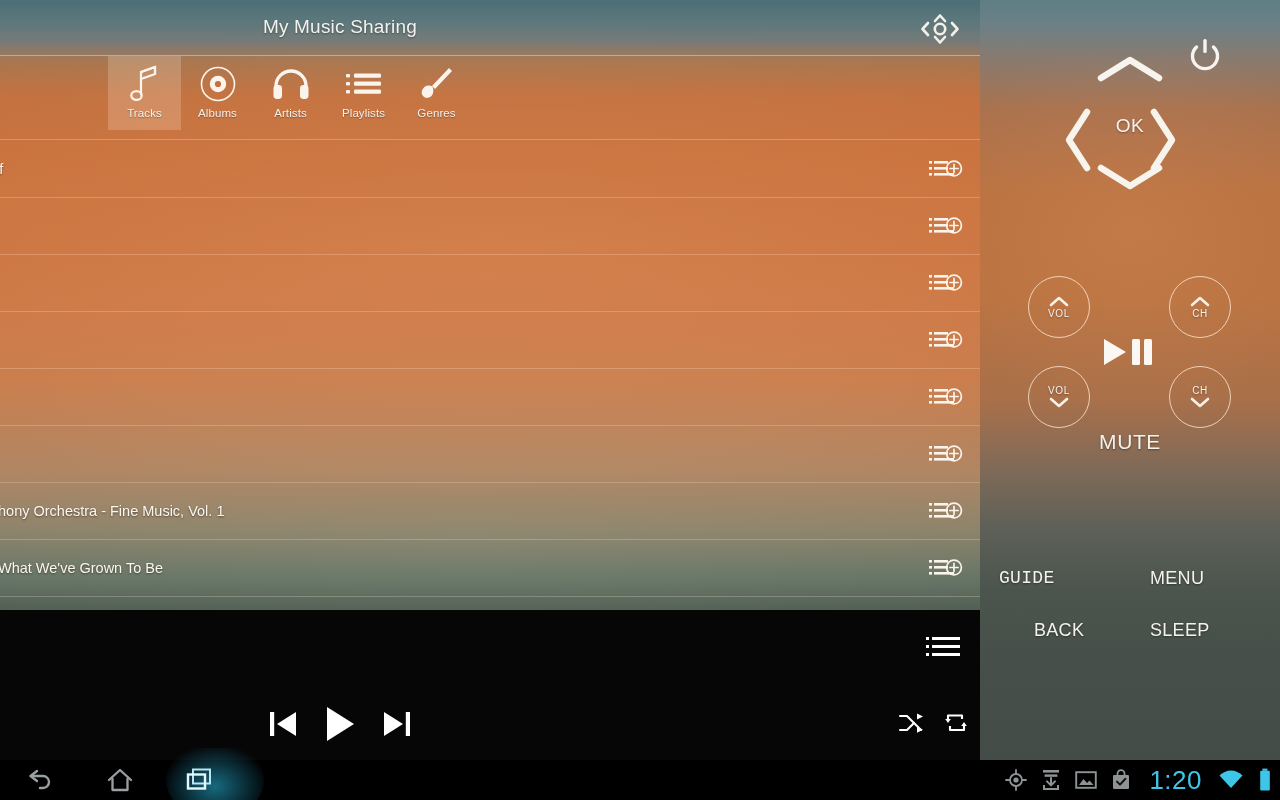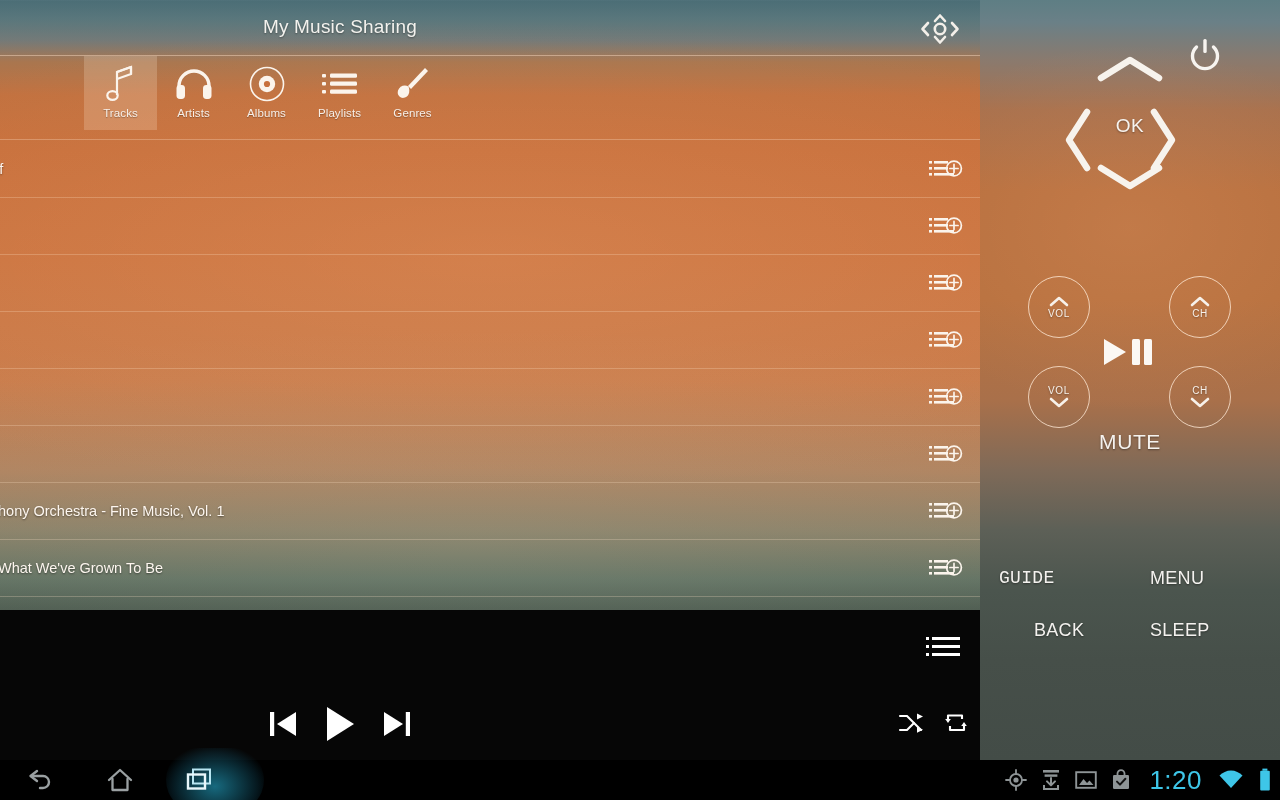--- a/index.html
+++ b/index.html
@@ -48,21 +48,21 @@
     text-shadow:0 1px 2px rgba(0,0,0,.35);
   }
   #dpad-toggle {
     position:absolute; right:12px; top:8px; width:56px; height:42px;
     display:flex; align-items:center; justify-content:center; cursor:pointer;
   }
 
   
   #tabbar {
     position:absolute; left:0; top:56px; width:980px; height:84px;
-    display:flex; align-items:flex-start; padding-left:84px;
+    display:flex; align-items:flex-start; padding-left:108px;
   }
   #tabbar:after{
     content:""; position:absolute; left:0; bottom:0; width:100%; height:1px;
     background:rgba(255,230,205,.30);
   }
   .tab {
     width:73px; height:74px; display:flex; flex-direction:column;
     align-items:center; justify-content:flex-start; padding-top:6px;
     cursor:pointer; position:relative;
   }
@@ -231,38 +231,38 @@
               <path d="M27 2 L27 9 L13 14"></path>
             </g>
             <ellipse cx="8.5" cy="30.5" rx="5.2" ry="4.3" fill="none" stroke="#fbf4ec" stroke-width="2.2"></ellipse>
           </svg>
         </div>
         <div class="tlabel">Tracks</div>
       </div>
 
       <div class="tab">
         <div class="ticon">
+          <svg width="38" height="38" viewBox="0 0 38 38">
+            <circle cx="19" cy="19" r="16.5" fill="none" stroke="#fbf4ec" stroke-width="1.6"></circle>
+            <circle cx="19" cy="19" r="8.2" fill="#fbf4ec"></circle>
+            <circle cx="19" cy="19" r="3.1" fill="#c8703c"></circle>
+          </svg>
+        </div>
+        <div class="tlabel">Albums</div>
+      </div>
+
+      <div class="tab">
+        <div class="ticon">
           <svg width="40" height="34" viewBox="0 0 40 34">
             <path d="M5 27 V19 a15 15 0 0 1 30 0 V27" fill="none" stroke="#fbf4ec" stroke-width="3.4"></path>
             <rect x="2.5" y="18" width="8.5" height="14" rx="3.4" fill="#fbf4ec"></rect>
             <rect x="29" y="18" width="8.5" height="14" rx="3.4" fill="#fbf4ec"></rect>
           </svg>
         </div>
         <div class="tlabel">Artists</div>
-      </div>
-
-      <div class="tab">
-        <div class="ticon">
-          <svg width="38" height="38" viewBox="0 0 38 38">
-            <circle cx="19" cy="19" r="16.5" fill="none" stroke="#fbf4ec" stroke-width="1.6"></circle>
-            <circle cx="19" cy="19" r="8.2" fill="#fbf4ec"></circle>
-            <circle cx="19" cy="19" r="3.1" fill="#c8703c"></circle>
-          </svg>
-        </div>
-        <div class="tlabel">Albums</div>
       </div>
 
       <div class="tab">
         <div class="ticon">
           <svg width="40" height="34" viewBox="0 0 40 34">
             <g fill="#fbf4ec">
               <rect x="2" y="7" width="4" height="3.4" rx="1"></rect>
               <rect x="2" y="15" width="4" height="3.4" rx="1"></rect>
               <rect x="2" y="23" width="4" height="3.4" rx="1"></rect>
               <rect x="10" y="6.6" width="27" height="4.2" rx="1.4"></rect>

